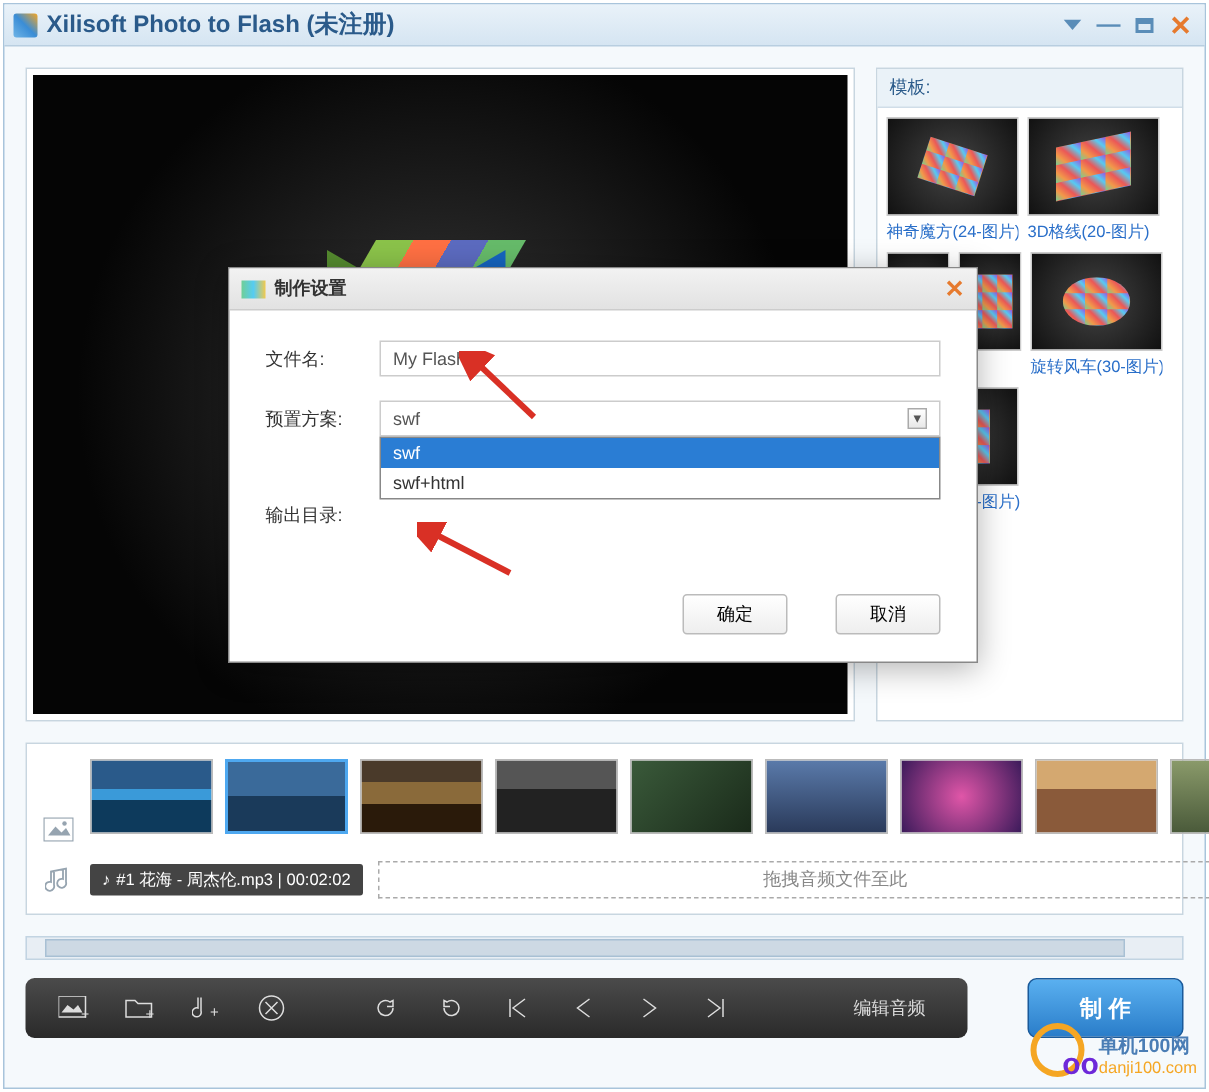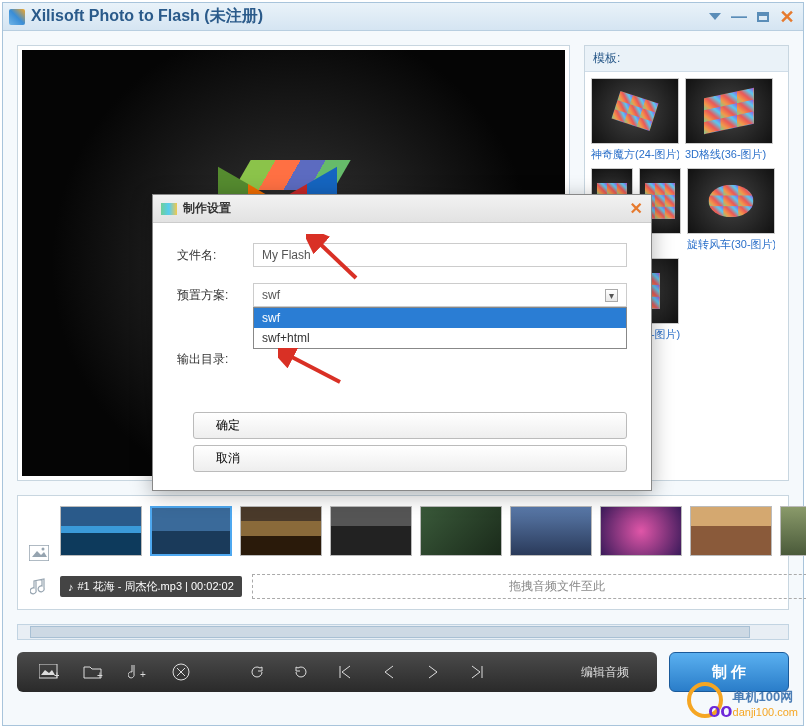--- a/index.html
+++ b/index.html
@@ -56,41 +56,41 @@
 .audio-drop { flex: 1; border: 1px dashed #aaa; text-align: center; font-size: 12px; color: #888; padding: 3px; }
 
 .scroll-h { margin: 0 14px; height: 16px; background: #e8eef4; border: 1px solid #c2d4e2; position: relative; }
 .scroll-h-thumb { position: absolute; left: 12px; top: 1px; height: 12px; width: 720px; background: #cdd9e4; border: 1px solid #a8c0d4; }
 
 .bottom-bar { margin: 12px 14px 0 14px; display: flex; gap: 12px; align-items: center; }
 .toolbar-dark { flex: 1; background: linear-gradient(#4b4b4b,#2a2a2a); border-radius: 6px; height: 40px; display: flex; align-items: center; padding: 0 20px; gap: 20px; }
 .tb-btn { width: 24px; height: 24px; color: #ddd; cursor: pointer; display: flex; align-items: center; justify-content: center; }
 .tb-sep { flex: 1; }
 .tb-text { font-size: 12px; color: #ddd; cursor: pointer; padding: 2px 8px; text-align: center; }
-.make-btn { width: 120px; height: 40px; background: linear-gradient(#5ab0f0,#2a7dc9); border: 1px solid #1a5a9a; border-radius: 6px; color: #fff; font-size: 15px; font-weight: bold; cursor: pointer; display: flex; align-items: center; justify-content: center; }
-
-
-.dialog { position: absolute; left: 152px; top: 178px; width: 500px; background: #fff; border: 1px solid #888; box-shadow: 0 4px 20px rgba(0,0,0,0.3); z-index: 10; margin-top: 16px; }
+.make-btn { width: 104px; height: 40px; background: linear-gradient(#5ab0f0,#2a7dc9); border: 1px solid #1a5a9a; border-radius: 6px; color: #fff; font-size: 15px; font-weight: bold; cursor: pointer; display: flex; align-items: center; justify-content: center; margin-left: 28px; }
+
+
+.dialog { position: absolute; left: 152px; top: 178px; width: 500px; background: #fff; border: 1px solid #888; box-shadow: 0 4px 20px rgba(0,0,0,0.3); z-index: 10; }
 .dialog-title { height: 28px; background: linear-gradient(#f2f2f2,#e2e2e2); border-bottom: 1px solid #ccc; display: flex; align-items: center; padding: 0 8px; }
 .dialog-title .dicon { width: 16px; height: 12px; background: linear-gradient(to right,#6fcf97,#56ccf2,#f2c94c); margin-right: 6px; }
 .dialog-title .dtext { font-size: 12px; font-weight: bold; color: #333; flex: 1; }
 .dialog-title .dclose { color: #e67a2e; font-size: 16px; font-weight: bold; cursor: pointer; }
 .dialog-body { padding: 20px 24px 16px 24px; }
 .drow { display: flex; align-items: center; margin-bottom: 16px; }
 .dlabel { width: 76px; font-size: 12px; color: #333; }
 .quality-btn { border: 1px solid #bbb; border-radius: 3px; padding: 2px 6px; font-size: 12px; background: linear-gradient(#fff,#eee); display: flex; align-items: center; gap: 4px; cursor: pointer; }
 .quality-btn .chev { border: 1px solid #999; border-radius: 2px; padding: 0 2px; font-size: 9px; background: linear-gradient(#fff,#e4e4e4); }
 .dinput { flex: 1; border: 1px solid #ccc; padding: 4px 8px; font-size: 12px; color: #555; background: #fff; }
 .dselect-wrap { flex: 1; position: relative; }
 .dselect { width: 100%; border: 1px solid #ccc; padding: 4px 8px; font-size: 12px; color: #555; background: #fff; display: flex; justify-content: space-between; align-items: center; cursor: pointer; }
 .dselect .chev2 { font-size: 10px; border: 1px solid #aaa; padding: 0 3px; background: linear-gradient(#fff,#e8e8e8); }
 .dropdown-list { position: absolute; left: 0; top: 24px; width: 100%; border: 1px solid #888; background: #fff; z-index: 20; }
 .dropdown-list .opt { padding: 3px 8px; font-size: 12px; cursor: pointer; color: #333; }
 .dropdown-list .opt.sel { background: #2a7dd4; color: #fff; }
-.dialog-footer { display: flex; justify-content: flex-end; gap: 6px; padding: 12px 24px 18px 40px; flex-direction: column; }
+.dialog-footer { display: flex; justify-content: flex-end; gap: 32px; padding: 12px 24px 18px 40px; }
 .dbtn { border: 1px solid #bbb; background: linear-gradient(#fff,#eee); padding: 4px 22px; font-size: 12px; border-radius: 3px; cursor: pointer; }
 
 
 .arrow { position: absolute; z-index: 30; pointer-events:none; }
 
 
 .watermark { position: absolute; right: 8px; bottom: 4px; z-index: 40; display: flex; align-items: center; gap: 4px; }
 .wm-g { position: relative; width: 42px; height: 42px; }
 .wm-circle { width: 36px; height: 36px; border: 4px solid #f5a623; border-radius: 50%; position: absolute; left: 0; top: 0; }
 .wm-oo { position: absolute; right: -4px; bottom: 2px; color: #6d28d9; font-size: 20px; font-weight: bold; }
@@ -135,21 +135,21 @@
           <div class="template-item">
             <div class="template-thumb">
                 <div class="mini" style="transform:rotate(18deg) scale(0.8)"></div>
               </div>
             <div class="template-label">神奇魔方(24-图片)</div>
           </div>
           <div class="template-item">
             <div class="template-thumb">
                 <div class="mini" style="transform:skewY(-12deg)"></div>
               </div>
-            <div class="template-label">3D格线(36-图片)</div>
+            <div class="template-label">3D格线(20-图片)</div>
           </div>
           <div class="template-item" style="width:42px;overflow:hidden">
             <div class="template-thumb" style="width:42px">
                 <div class="mini" style="width:30px"></div>
               </div>
             <div class="template-label">图片)</div>
           </div>
           <div class="template-item" style="width:42px;overflow:hidden">
             <div class="template-thumb" style="width:42px">
                 <div class="mini" style="width:30px"></div>

